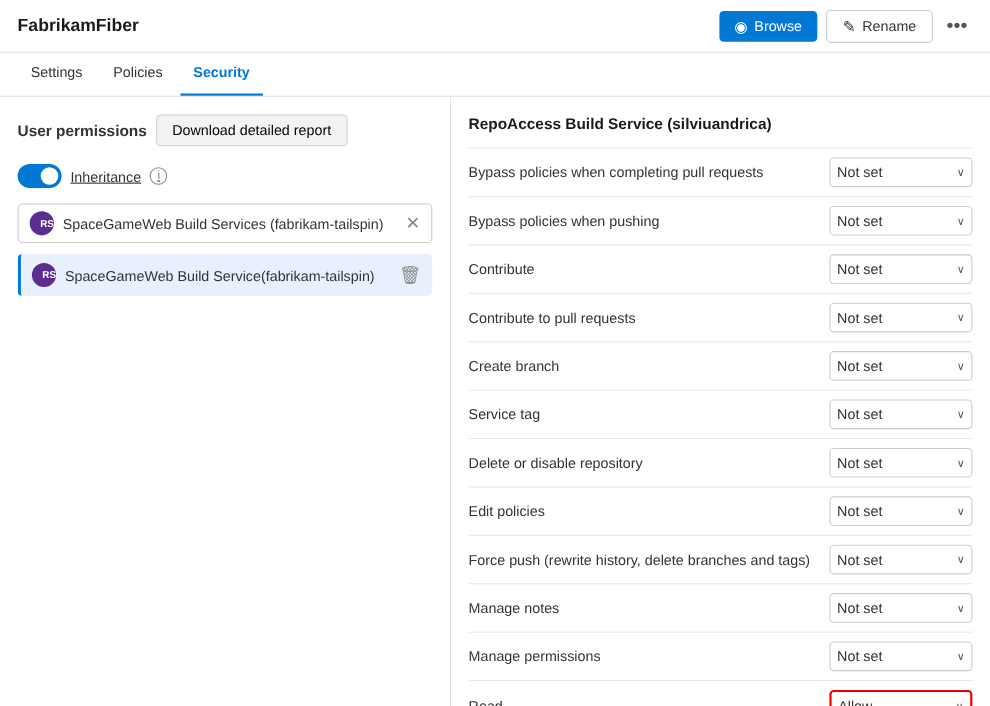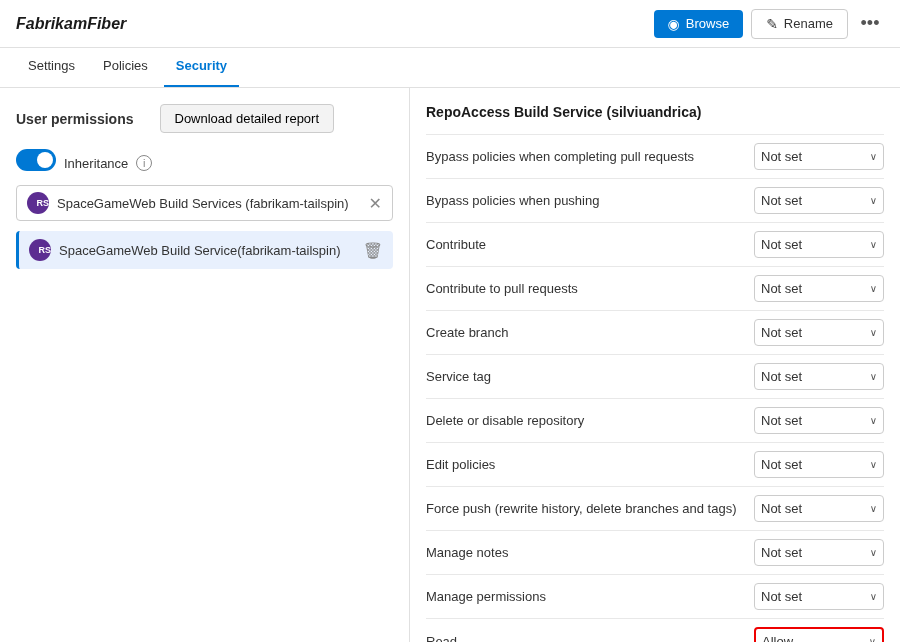--- a/index.html
+++ b/index.html
@@ -12,21 +12,20 @@
       justify-content: space-between;
       padding: 0 16px;
       height: 48px;
       border-bottom: 1px solid #e0e0e0;
       background: #fff;
     }
     .header-left {
       display: flex;
       align-items: center;
       gap: 8px;
-      font-style: italic;
     }
     .app-title {
       font-size: 16px;
       font-weight: 600;
       color: #1a1a1a;
     }
     .header-right {
       display: flex;
       align-items: center;
       gap: 8px;
@@ -99,43 +98,44 @@
       width: 410px;
       min-width: 410px;
       padding: 16px;
       border-right: 1px solid #e0e0e0;
       overflow-y: auto;
     }
 
     .panel-header {
       display: flex;
       align-items: center;
-      gap: 26px;
+      gap: 8px;
       margin-bottom: 16px;
     }
     .panel-title {
       font-size: 14px;
       font-weight: 600;
       color: #333;
     }
     .btn-download {
       padding: 6px 14px;
       background: #f3f3f3;
       border: 1px solid #ccc;
       border-radius: 4px;
       cursor: pointer;
       font-size: 13px;
       font-weight: 500;
     }
 
     .inheritance-row {
       display: flex;
-      align-items: flex-end;
+      align-items: center;
       gap: 8px;
       margin-bottom: 14px;
+      text-decoration: underline;
     }
     .toggle {
       position: relative;
       width: 40px;
       height: 22px;
       background: #0078d4;
       border-radius: 11px;
       cursor: pointer;
     }
     .toggle-knob {

